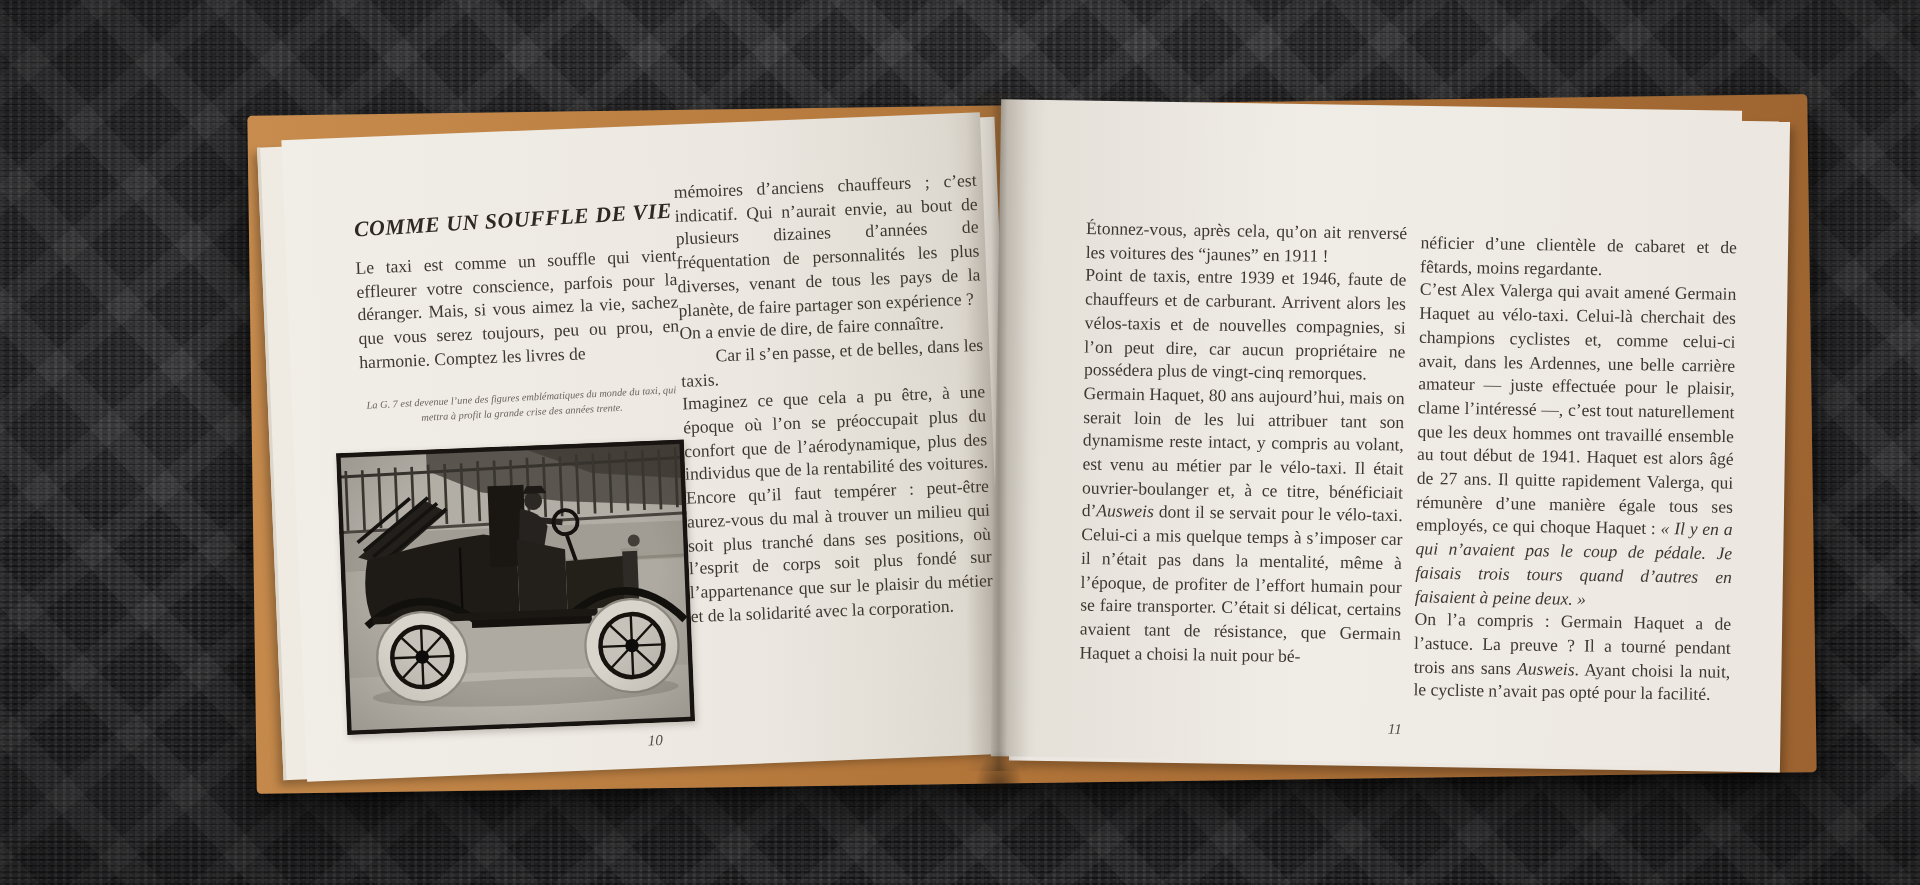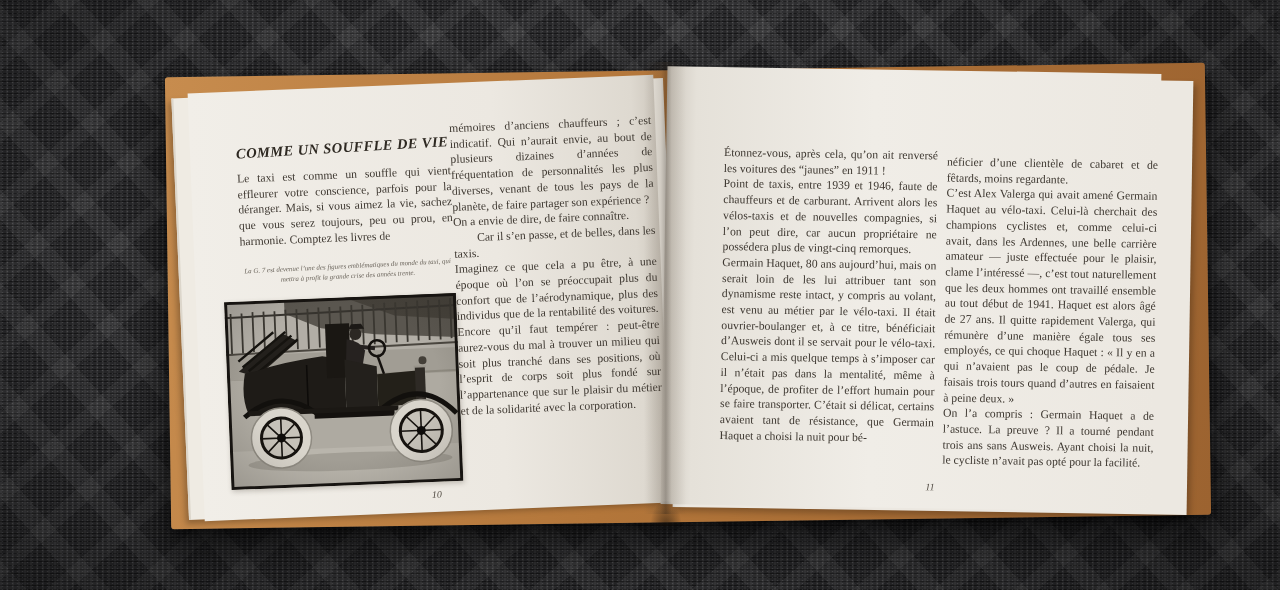--- a/index.html
+++ b/index.html
@@ -38,21 +38,21 @@
     background:linear-gradient(to right,#ccc6bc 0%,#e5e1d9 6%,#f0ede7 42%,#ece8e1 100%);}
   .gutter{position:absolute;left:644px;top:62px;width:42px;height:452px;pointer-events:none;
     background:linear-gradient(to right,transparent 0%,rgba(70,58,45,.18) 40%,rgba(45,36,27,.34) 52%,rgba(70,58,45,.12) 66%,transparent 100%);}
   .spine-notch{position:absolute;left:650px;top:500px;width:32px;height:26px;pointer-events:none;
     background:radial-gradient(ellipse at 50% 100%, rgba(20,14,8,.55) 0%, transparent 70%);}
 
   
   .bodytext{font-size:11.7px;line-height:15.7px;text-align:justify;}
   .bodytext p{margin:0;}
   .indent{text-indent:2em;}
-  .it{}
+  .it{font-style:italic;}
   .chap-title{font-size:14.5px;font-weight:bold;font-style:italic;letter-spacing:.4px;
     color:#2e2922;transform:rotate(-1.1deg);white-space:nowrap;}
   .caption{margin-top:15px;font-style:italic;font-size:6.9px;line-height:9.5px;
     text-align:center;color:#6c665d;transform:rotate(-.6deg);}
   .pagenum{position:absolute;font-style:italic;font-size:10px;color:#544e46;}
 
   .lp-col1{position:absolute;left:46px;top:52px;width:214px;}
   .lp-col1 .intro{margin-top:11px;}
   .lp-col2{position:absolute;left:260px;top:38px;width:202px;}
   .lp-photo{position:absolute;left:28px;top:210px;width:232px;height:188px;

